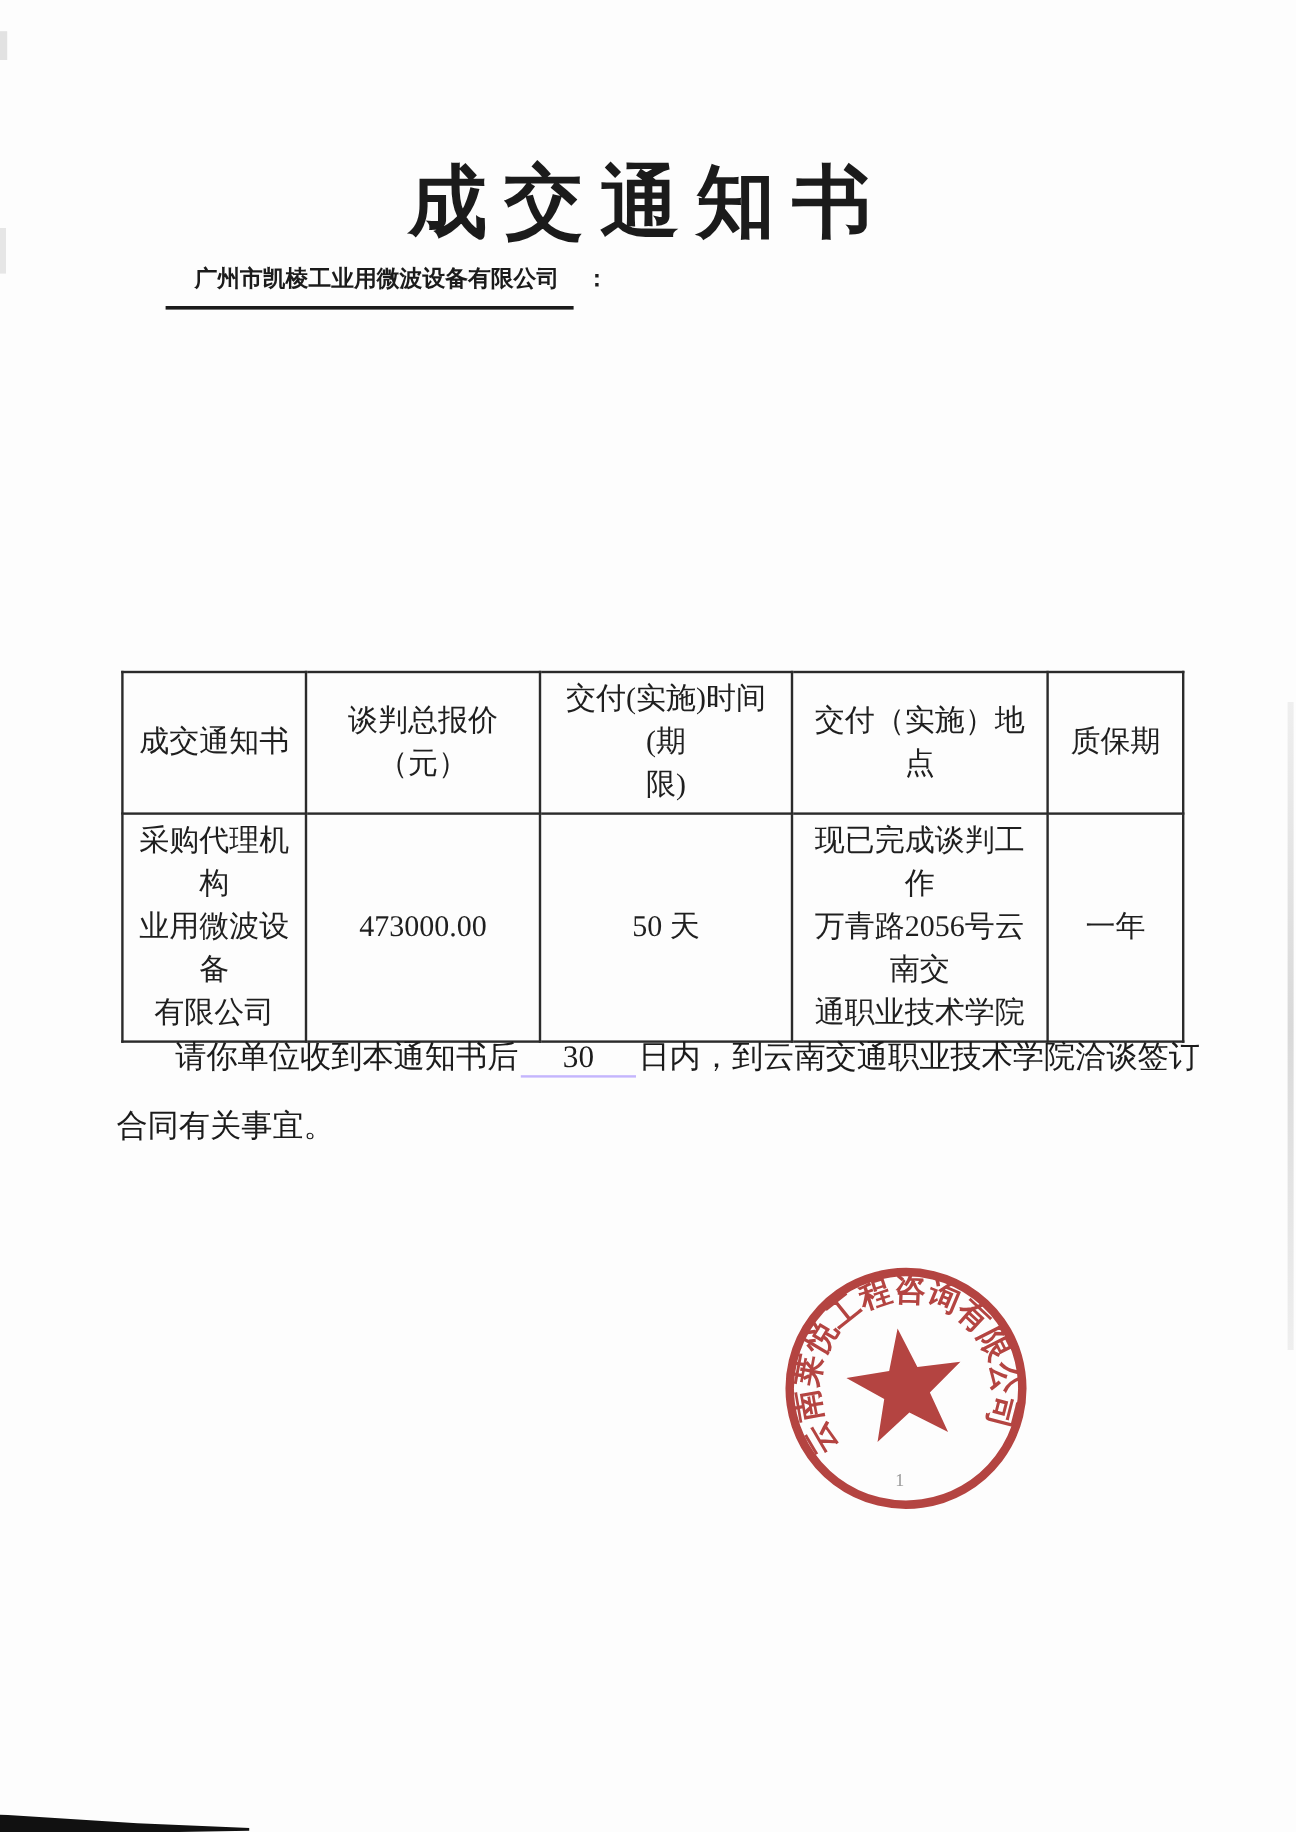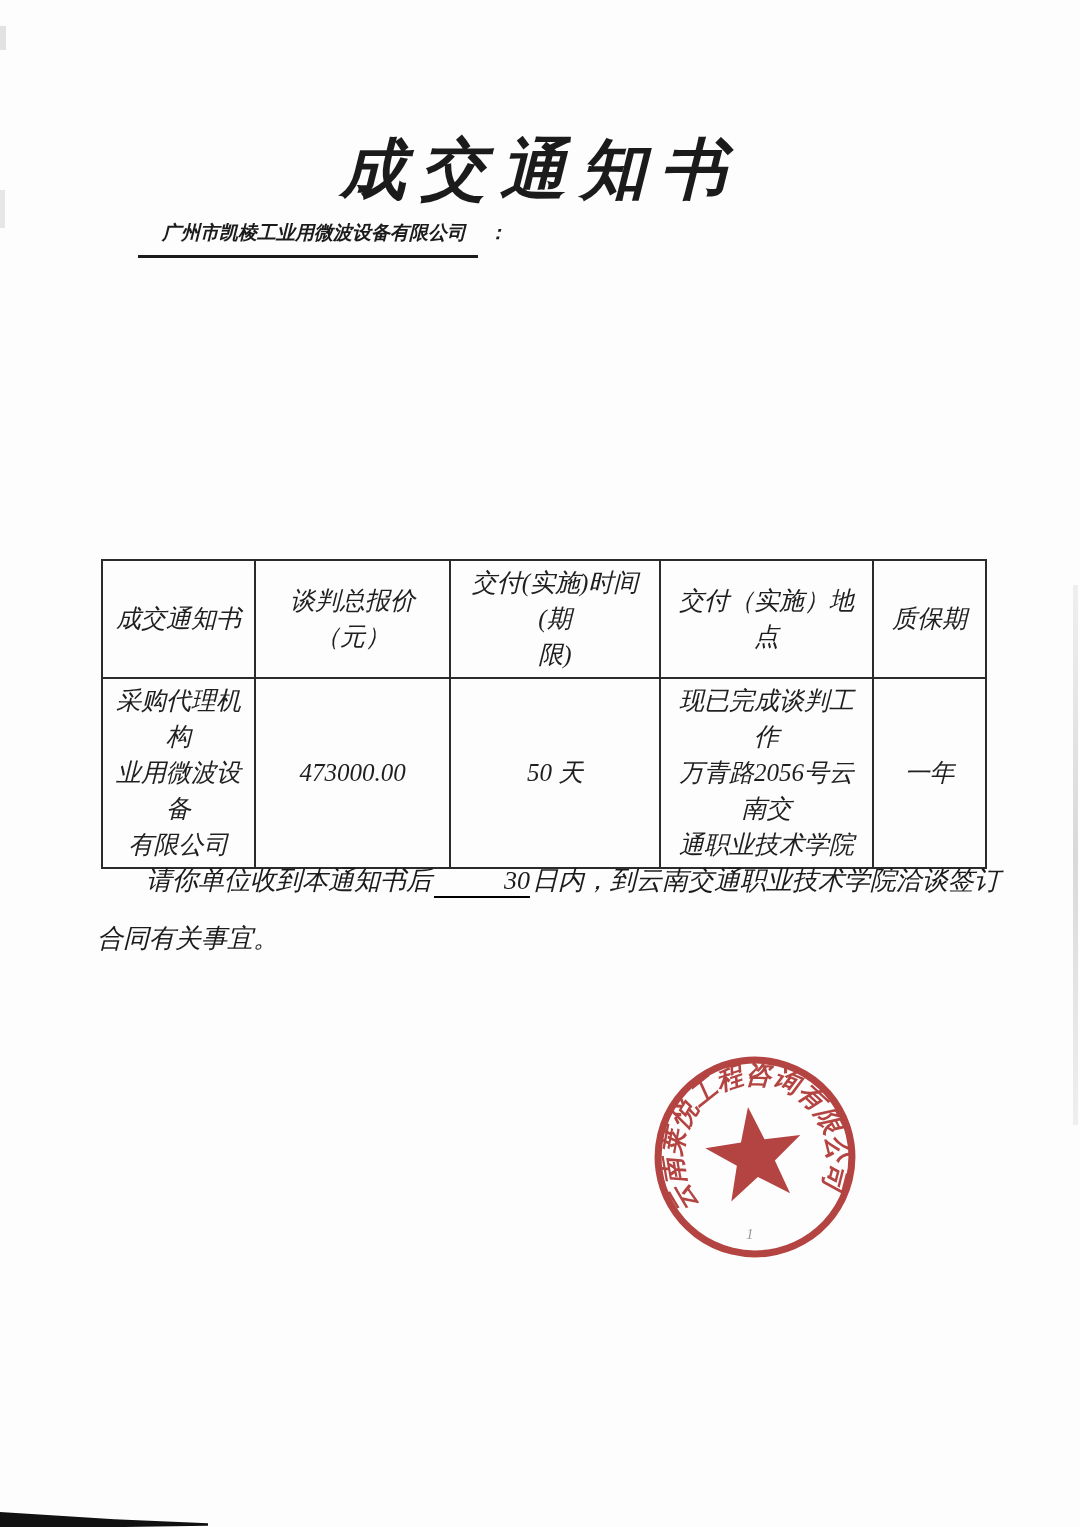--- a/index.html
+++ b/index.html
@@ -8,21 +8,20 @@
     background: #ffffff;
   }
   .page {
     position: relative;
     width: 1080px;
     height: 1527px;
     background: #fdfdfd;
     overflow: hidden;
     font-family: "Liberation Serif", "DejaVu Serif", serif;
     color: #1b1b1b;
-    font-style: italic;
   }
   
   .doc-title {
     position: absolute;
     top: 130px;
     left: 0;
     width: 100%;
     text-align: center;
     font-size: 66px;
     font-weight: bold;
@@ -70,22 +69,22 @@
     white-space: normal;
     text-align: justify;
     text-align-last: justify;
   }
   .indent { text-indent: 36px; }
   .indent2 { text-indent: 49px; }
   .bold { font-weight: bold; }
   .blank-fill {
     display: inline-block;
     min-width: 96px;
-    border-bottom: 2px solid #000000;
-    text-align: right;
+    border-bottom: 2px solid #c4b5fd;
+    text-align: center;
     line-height: 30px;
     margin: 0 2px;
   }
   
   .award-table {
     position: absolute;
     top: 559px;
     left: 101px;
     width: 884px;
     border-collapse: collapse;

